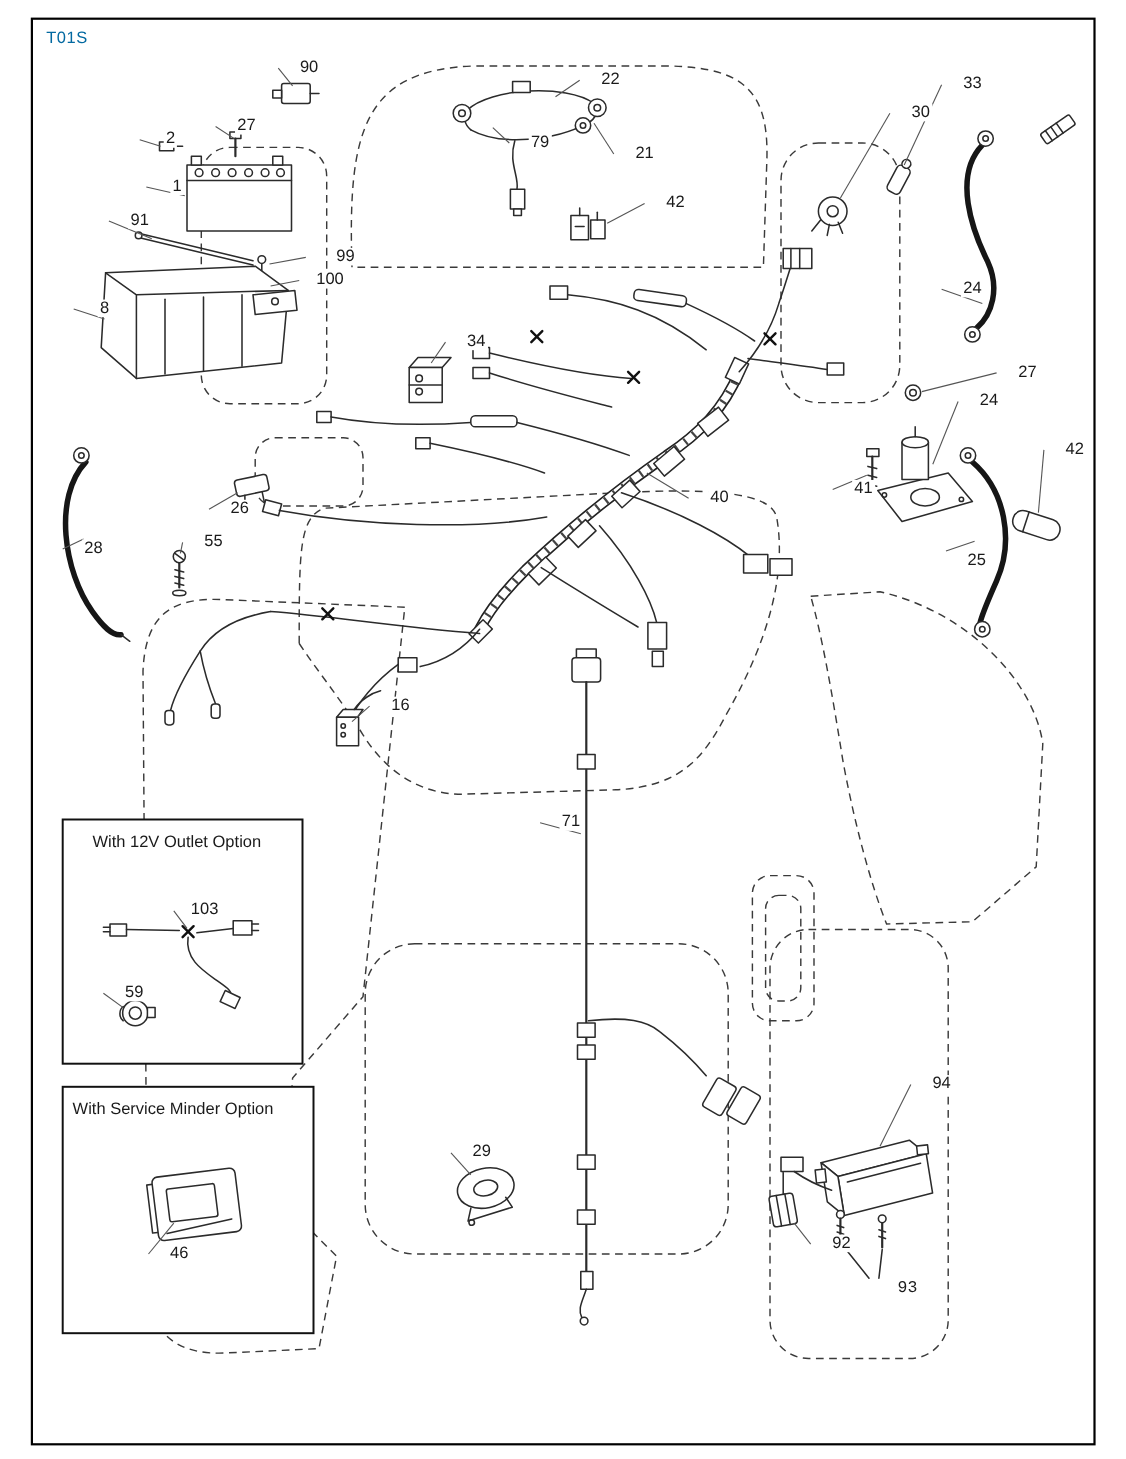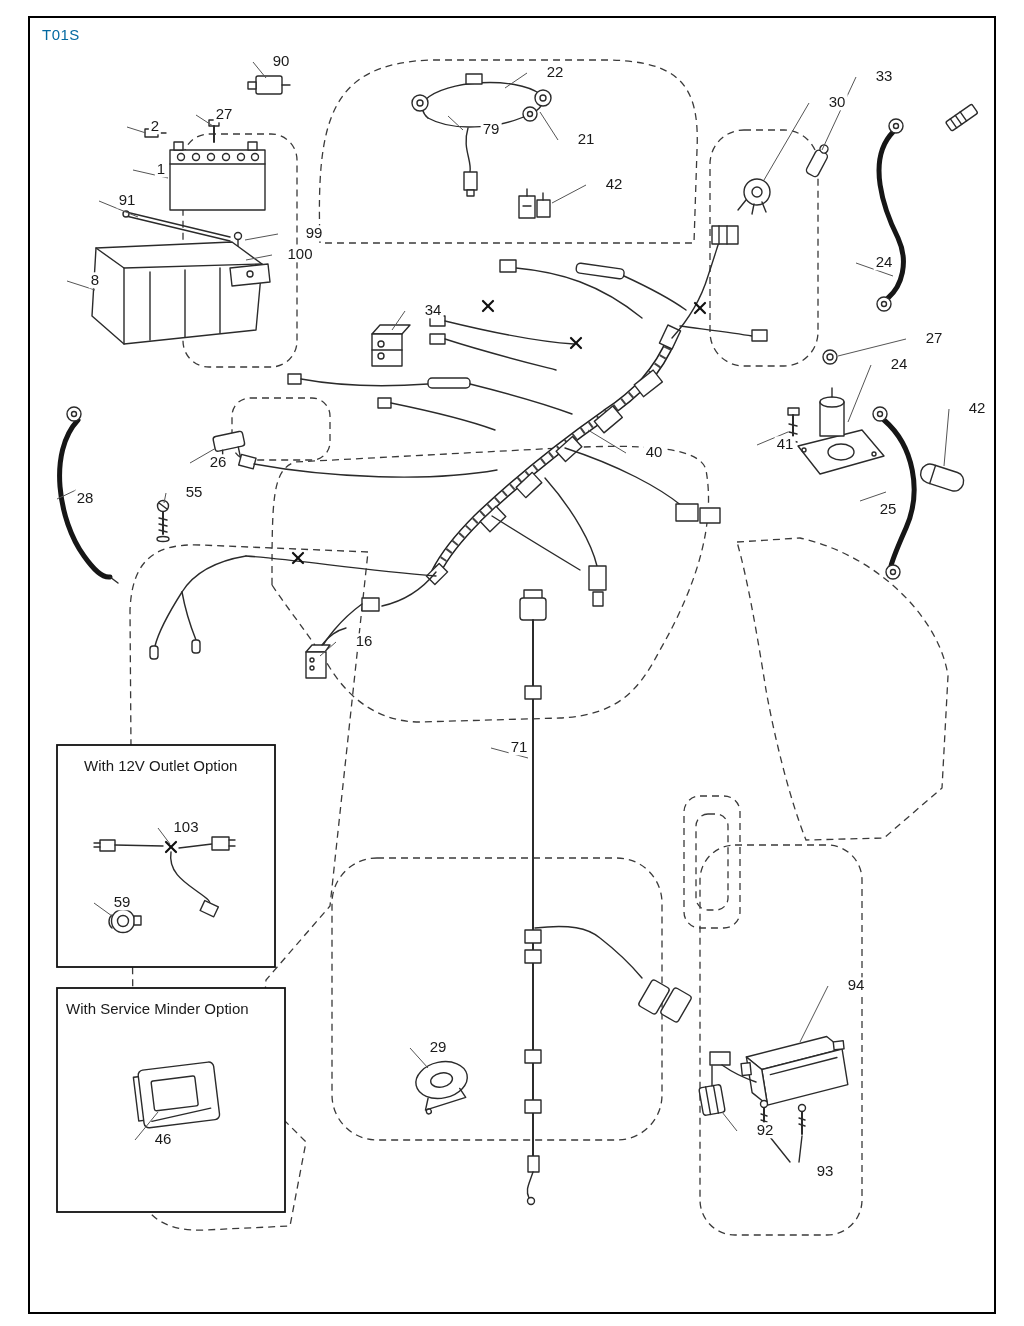--- a/index.html
+++ b/index.html
@@ -440,21 +440,21 @@
       <div class="callout" style="left: 166px; top: 493px;">55</div>
       <div class="callout" style="left: 860px; top: 510px;">25</div>
       <div class="callout" style="left: 626px; top: 453px;">40</div>
       <div class="callout" style="left: 336px; top: 642px;">16</div>
       <div class="callout" style="left: 491px; top: 748px;">71</div>
       <div class="callout" style="left: 158px; top: 828px;">103</div>
       <div class="callout" style="left: 94px; top: 903px;">59</div>
       <div class="callout" style="left: 410px; top: 1048px; text-align: center;">29</div>
       <div class="callout" style="left: 135px; top: 1140px;">46</div>
       <div class="callout" style="left: 737px; top: 1131px;">92</div>
-      <div class="callout" style="left: 797px; top: 1172px;">93</div>
+      <div class="callout" style="left: 797px; top: 1172px; font-family: Liberation Mono, monospace;">93</div>
       <div class="callout" style="left: 828px; top: 986px;">94</div>
     </div>
 
   <div class="title">T01S</div>
   <div class="inset-label b1">With 12V Outlet Option</div>
   <div class="inset-label b2">With Service Minder Option</div>
 
   <div class="frame"></div>
 </div>
 

